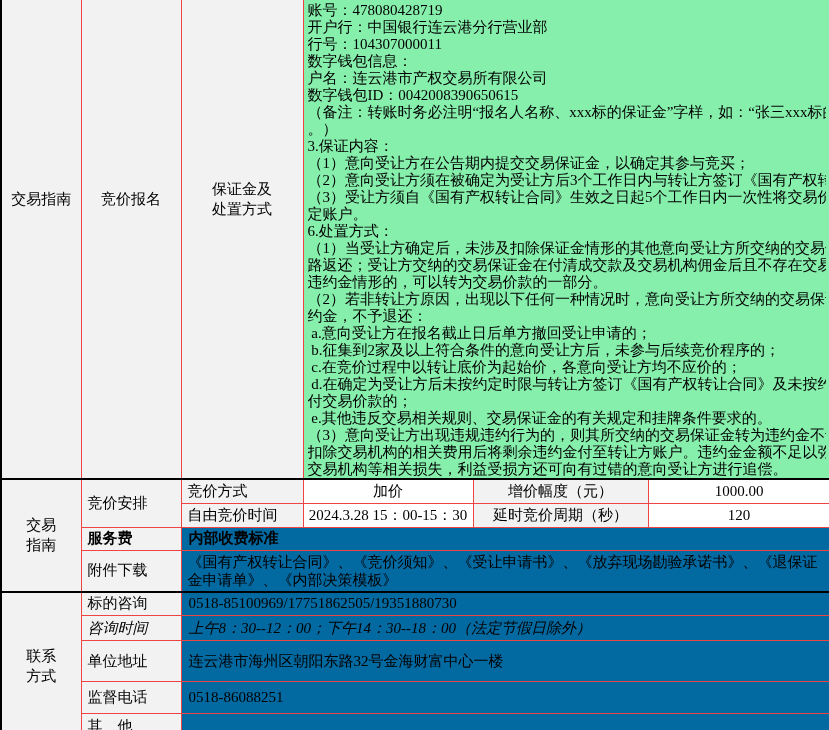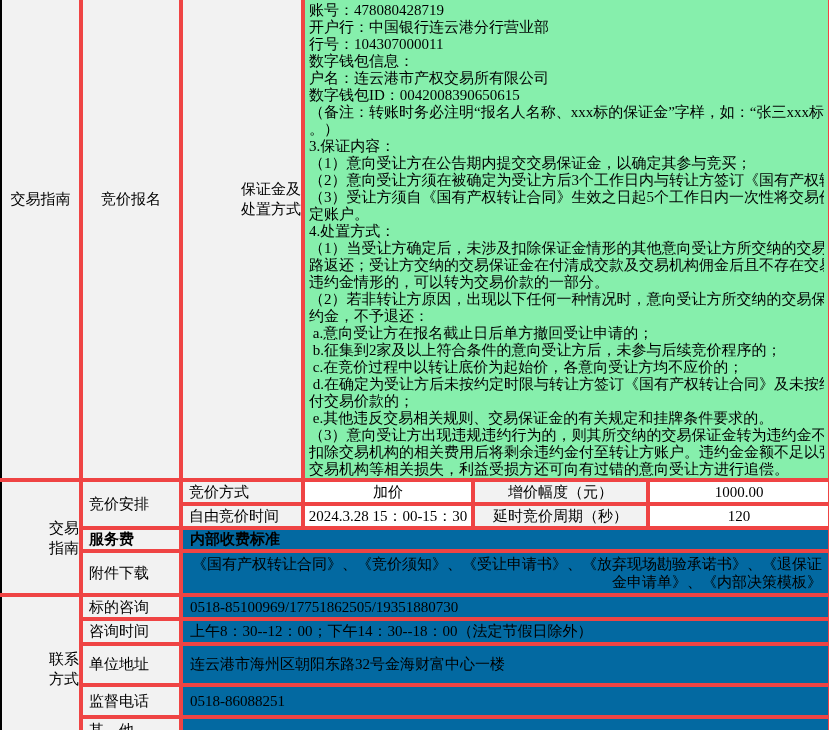--- a/index.html
+++ b/index.html
@@ -1,31 +1,31 @@
 <!DOCTYPE html>
 <html><head>
 <meta charset="utf-8">
 <style>
   html,body{margin:0;padding:0;background:#fff;}
   body{font-family:"Liberation Serif","DejaVu Serif",serif;color:#000;}
   table{border-collapse:collapse;table-layout:fixed;width:829px;}
-  td{border:4px solid #ef4444;font-size:15px;color:#000;padding:0;vertical-align:middle;overflow:hidden;}
+  td{border:1px solid #ef4444;font-size:15px;color:#000;padding:0;vertical-align:middle;overflow:hidden;}
   tr:first-child td{border-top:none;}
   td.left-edge{border-left:2px solid #000;}
   tr.table-bottom td{border-bottom:3px solid #000;}
   td.sec-top{border-top:2px solid #000;}
   .lbl{background:#f2f2f2;}
   .center{text-align:center;}
   .nudge-up{position:relative;top:-40px;display:block;}
   .content-cell{vertical-align:top;padding:2px 4px 0 4px;background:#86efac;}
   .cline{height:17px;line-height:17px;white-space:pre;overflow:hidden;}
   .rowlabel{padding-left:6px;text-align:left;}
   .rowvalue{padding-left:7px;text-align:left;background:#0369a1;}
-  .attach{line-height:18px;padding:2px 6px;text-align:right;}
-  .small-gap div{line-height:20px;text-align:right;}
+  .attach{line-height:18px;padding:2px 6px;}
+  .small-gap div{line-height:20px;}
 </style>
 </head>
 <body>
 
 <table>
   <colgroup>
     <col style="width:80px">
       <col style="width:100px">
       <col style="width:122px">
     <col style="width:170px">
@@ -54,21 +54,21 @@
       <div class="cline">数字钱包信息：</div>
       <div class="cline">户名：连云港市产权交易所有限公司</div>
       <div class="cline">数字钱包ID：0042008390650615</div>
       <div class="cline">（备注：转账时务必注明“报名人名称、xxx标的保证金”字样，如：“张三xxx标的保证金”</div>
       <div class="cline">。）</div>
       <div class="cline">3.保证内容：</div>
       <div class="cline">（1）意向受让方在公告期内提交交易保证金，以确定其参与竞买；</div>
       <div class="cline">（2）意向受让方须在被确定为受让方后3个工作日内与转让方签订《国有产权转让合同》；</div>
       <div class="cline">（3）受让方须自《国有产权转让合同》生效之日起5个工作日内一次性将交易价款支付至指</div>
       <div class="cline">定账户。</div>
-      <div class="cline">4.处置方式：</div>
+      <div class="cline">6.处置方式：</div>
       <div class="cline">（1）当受让方确定后，未涉及扣除保证金情形的其他意向受让方所交纳的交易保证金将原</div>
       <div class="cline">路返还；受让方交纳的交易保证金在付清成交款及交易机构佣金后且不存在交易保证金转为</div>
       <div class="cline">违约金情形的，可以转为交易价款的一部分。</div>
       <div class="cline">（2）若非转让方原因，出现以下任何一种情况时，意向受让方所交纳的交易保证金转为违</div>
       <div class="cline">约金，不予退还：</div>
       <div class="cline"> a.意向受让方在报名截止日后单方撤回受让申请的；</div>
       <div class="cline"> b.征集到2家及以上符合条件的意向受让方后，未参与后续竞价程序的；</div>
       <div class="cline"> c.在竞价过程中以转让底价为起始价，各意向受让方均不应价的；</div>
       <div class="cline"> d.在确定为受让方后未按约定时限与转让方签订《国有产权转让合同》及未按约定时限支</div>
       <div class="cline">付交易价款的；</div>
@@ -106,21 +106,21 @@
   </tr>
 
   <tr style="height:24px;">
     <td class="lbl center left-edge sec-top small-gap" rowspan="5">
       <div>联系</div>
       <div>方式</div>
     </td>
     <td class="lbl rowlabel sec-top">标的咨询</td>
     <td class="rowvalue sec-top" colspan="4">0518-85100969/17751862505/19351880730</td>
   </tr>
-  <tr style="height:25px;">
+  <tr style="height:25px;font-style:italic;">
     <td class="lbl rowlabel">咨询时间</td>
     <td class="rowvalue" colspan="4">上午8：30--12：00；下午14：30--18：00（法定节假日除外）</td>
   </tr>
   <tr style="height:41px;">
     <td class="lbl rowlabel">单位地址</td>
     <td class="rowvalue" colspan="4">连云港市海州区朝阳东路32号金海财富中心一楼</td>
   </tr>
   <tr style="height:32px;">
     <td class="lbl rowlabel">监督电话</td>
     <td class="rowvalue" colspan="4">0518-86088251</td>

